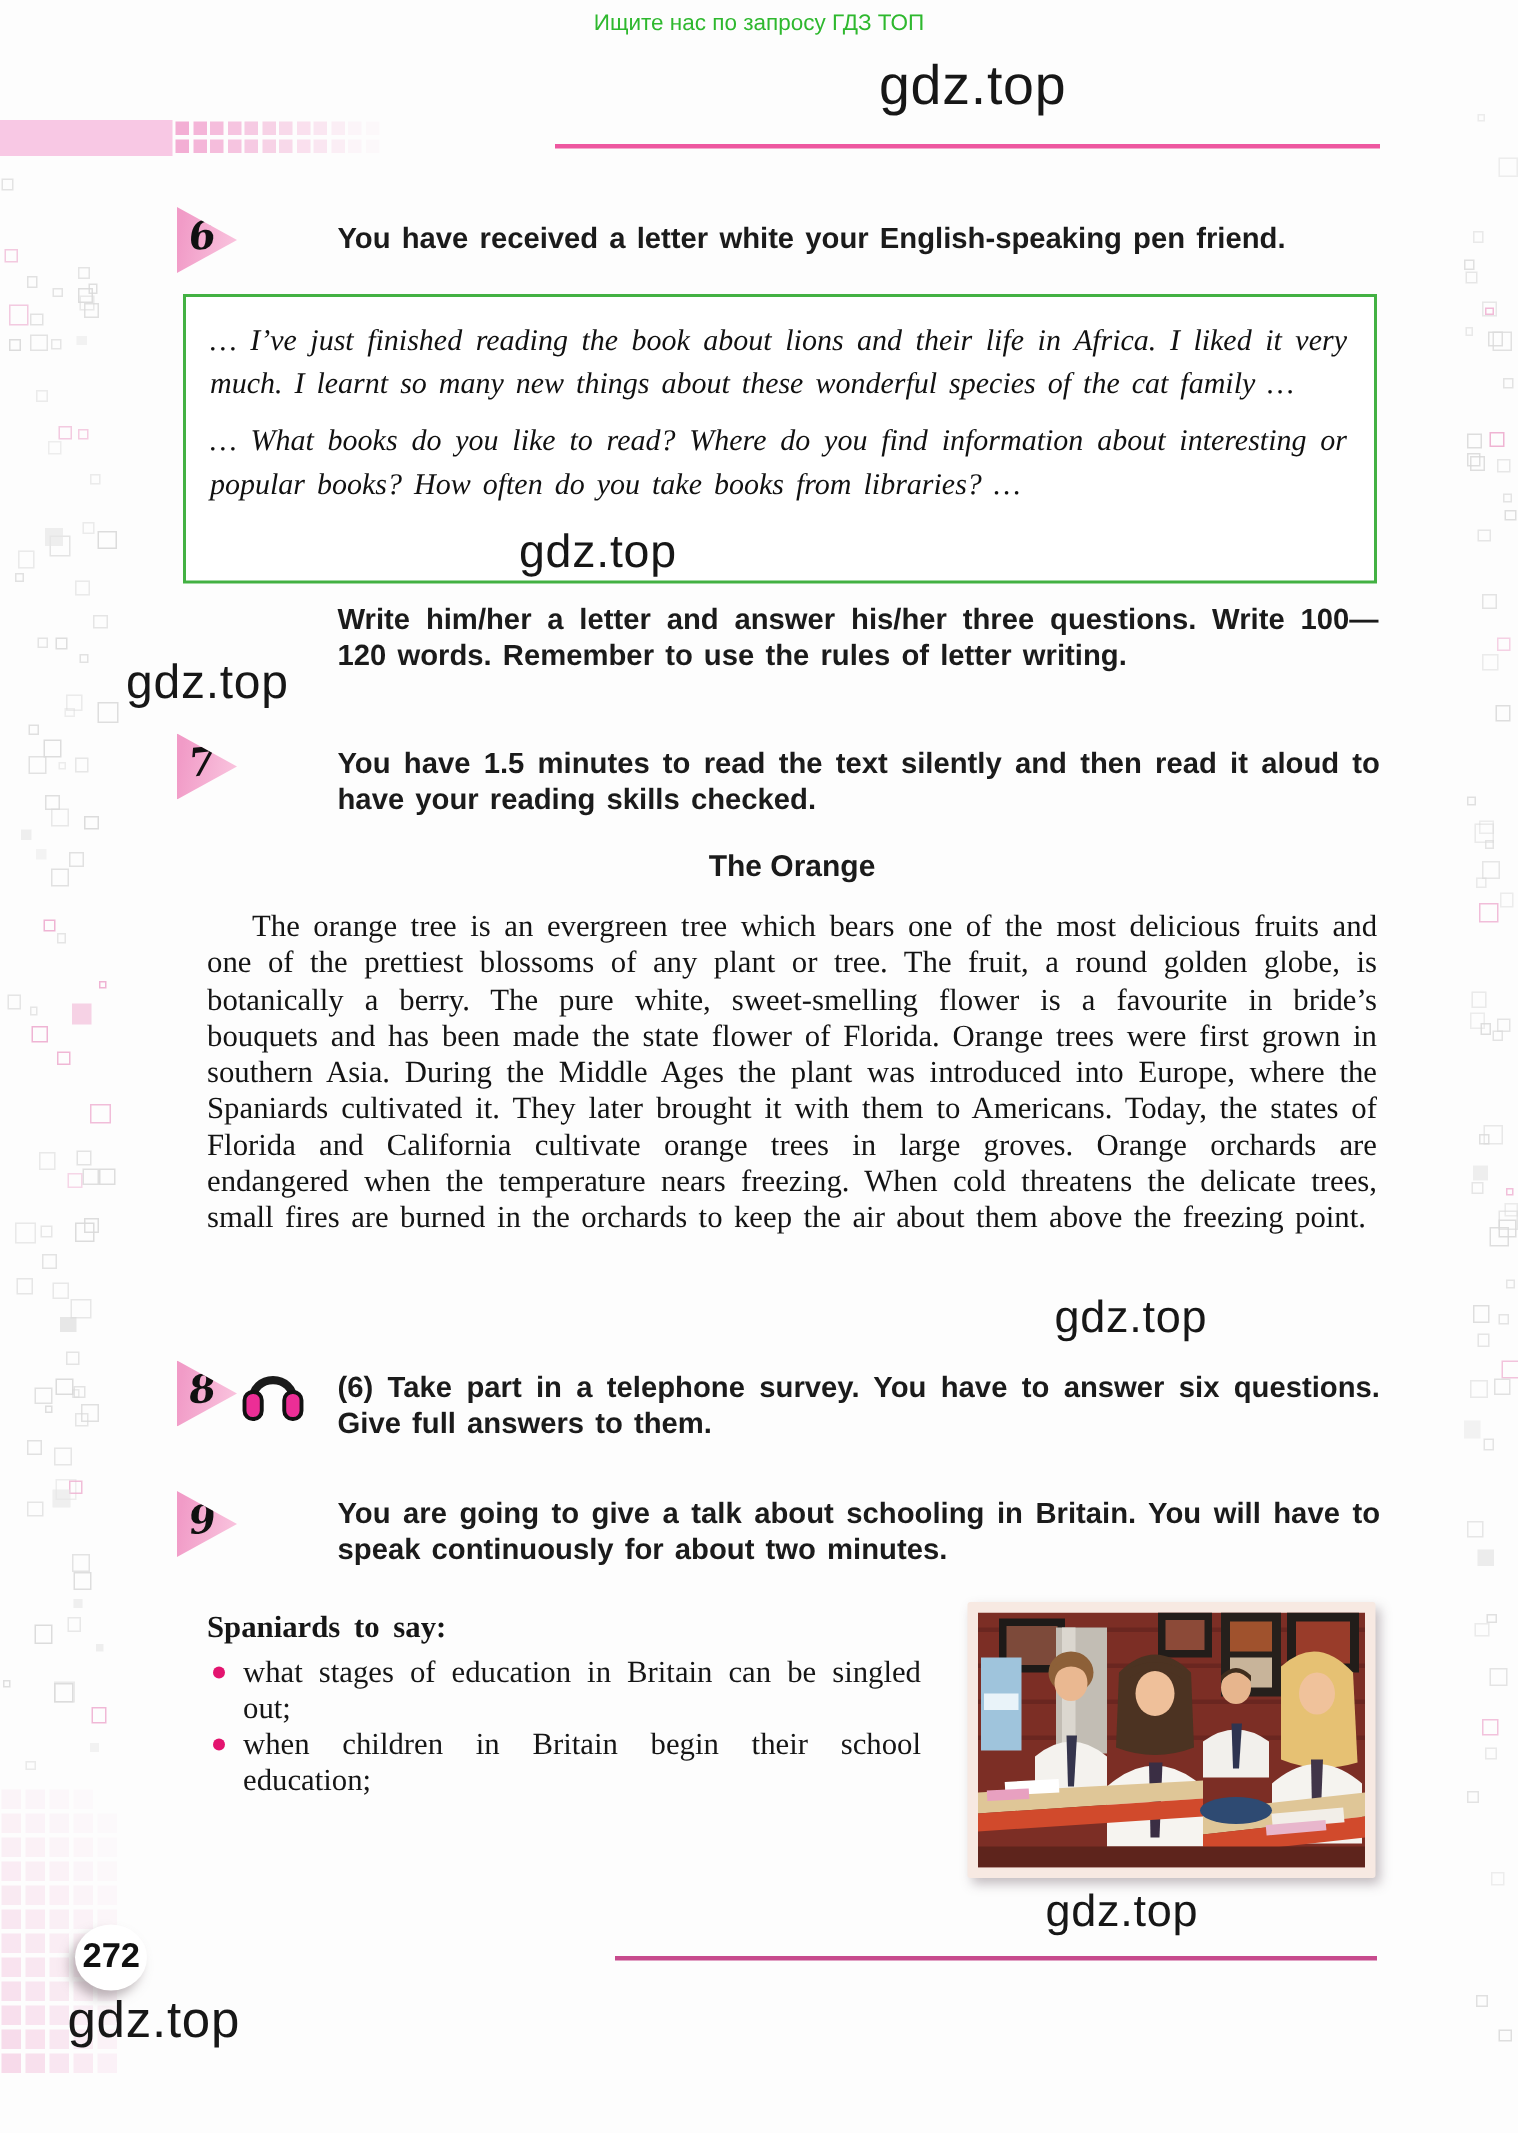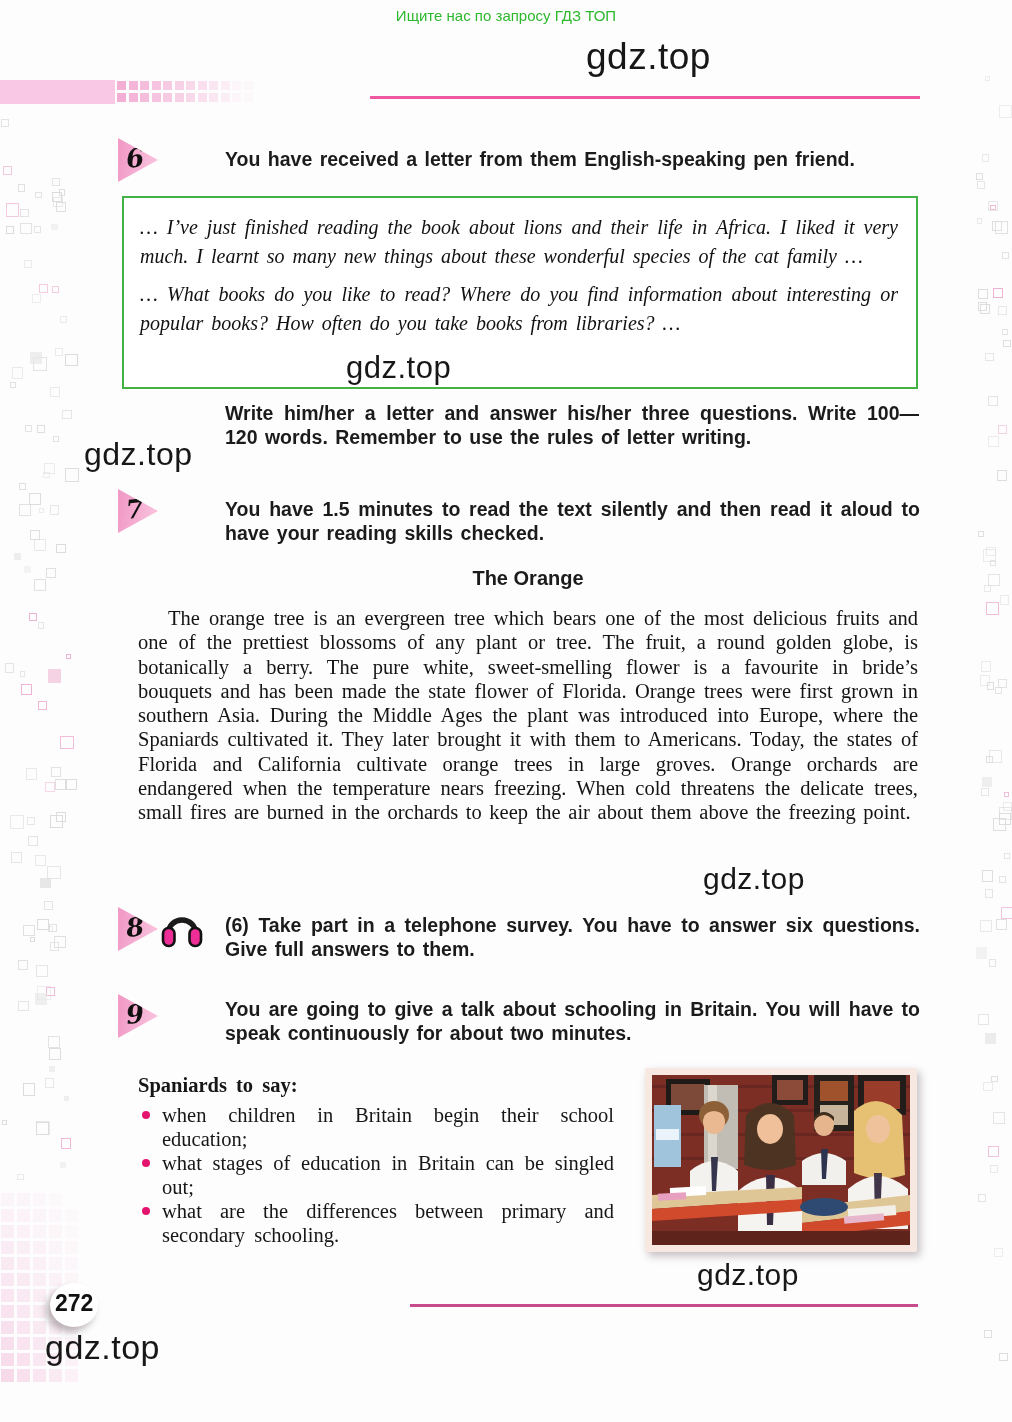--- a/index.html
+++ b/index.html
@@ -332,21 +332,21 @@
       <div class="checker" style="left: 243.5px; top: 93px; opacity: 0.06;"></div>
     </div>
 
   <div class="abs search-hint">Ищите нас по запросу ГДЗ ТОП</div>
   <div class="abs wm wm-top">gdz.top</div>
   <div class="abs hline-top"></div>
 
   <div class="abs tri t6">
     <span class="tri-num">6</span>
   </div>
-  <div class="abs task-text t6t">You have received a letter from them English-speaking pen friend.</div>
+  <div class="abs task-text t6t">You have received a letter white your English-speaking pen friend.</div>
 
   <div class="abs letter-box">
     <p>… I’ve just finished reading the book about lions and their life in Africa. I liked it very much. I learnt so many new things about these wonderful species of the cat family …</p>
     <p>… What books do you like to read? Where do you find information about interesting or popular books? How often do you take books from libraries? …</p>
   </div>
   <div class="abs wm wm-box">gdz.top</div>
 
   <div class="abs task-text write-par">Write him/her a letter and answer his/her three questions. Write 100—120 words. Remember to use the rules of letter writing.</div>
   <div class="abs wm wm-left">gdz.top</div>
 
@@ -370,23 +370,22 @@
   <div class="abs task-text t8t">(6) Take part in a telephone survey. You have to answer six questions. Give full answers to them.</div>
 
   <div class="abs tri t9">
     <span class="tri-num">9</span>
   </div>
   <div class="abs task-text t9t">You are going to give a talk about schooling in Britain. You will have to speak continuously for about two minutes.</div>
 
   <div class="abs remember">
     <div class="remember-title">Spaniards to say:</div>
     <ul>
+      <li>what stages of education in Britain can be singled out;</li>
       <li>when children in Britain begin their school education;</li>
-      <li>what stages of education in Britain can be singled out;</li>
-      <li>what are the differences between primary and secondary schooling.</li>
     </ul>
   </div>
 
   <div class="abs photo-frame">
     <svg viewBox="0 0 258 170">
       <rect width="258" height="170" fill="#7c2e25"></rect>
       <rect y="10" width="258" height="3" fill="#6a2620"></rect>
         <rect y="34" width="258" height="3" fill="#6a2620"></rect>
       <rect y="58" width="258" height="3" fill="#6a2620"></rect>
         <rect y="82" width="258" height="3" fill="#6a2620"></rect>

